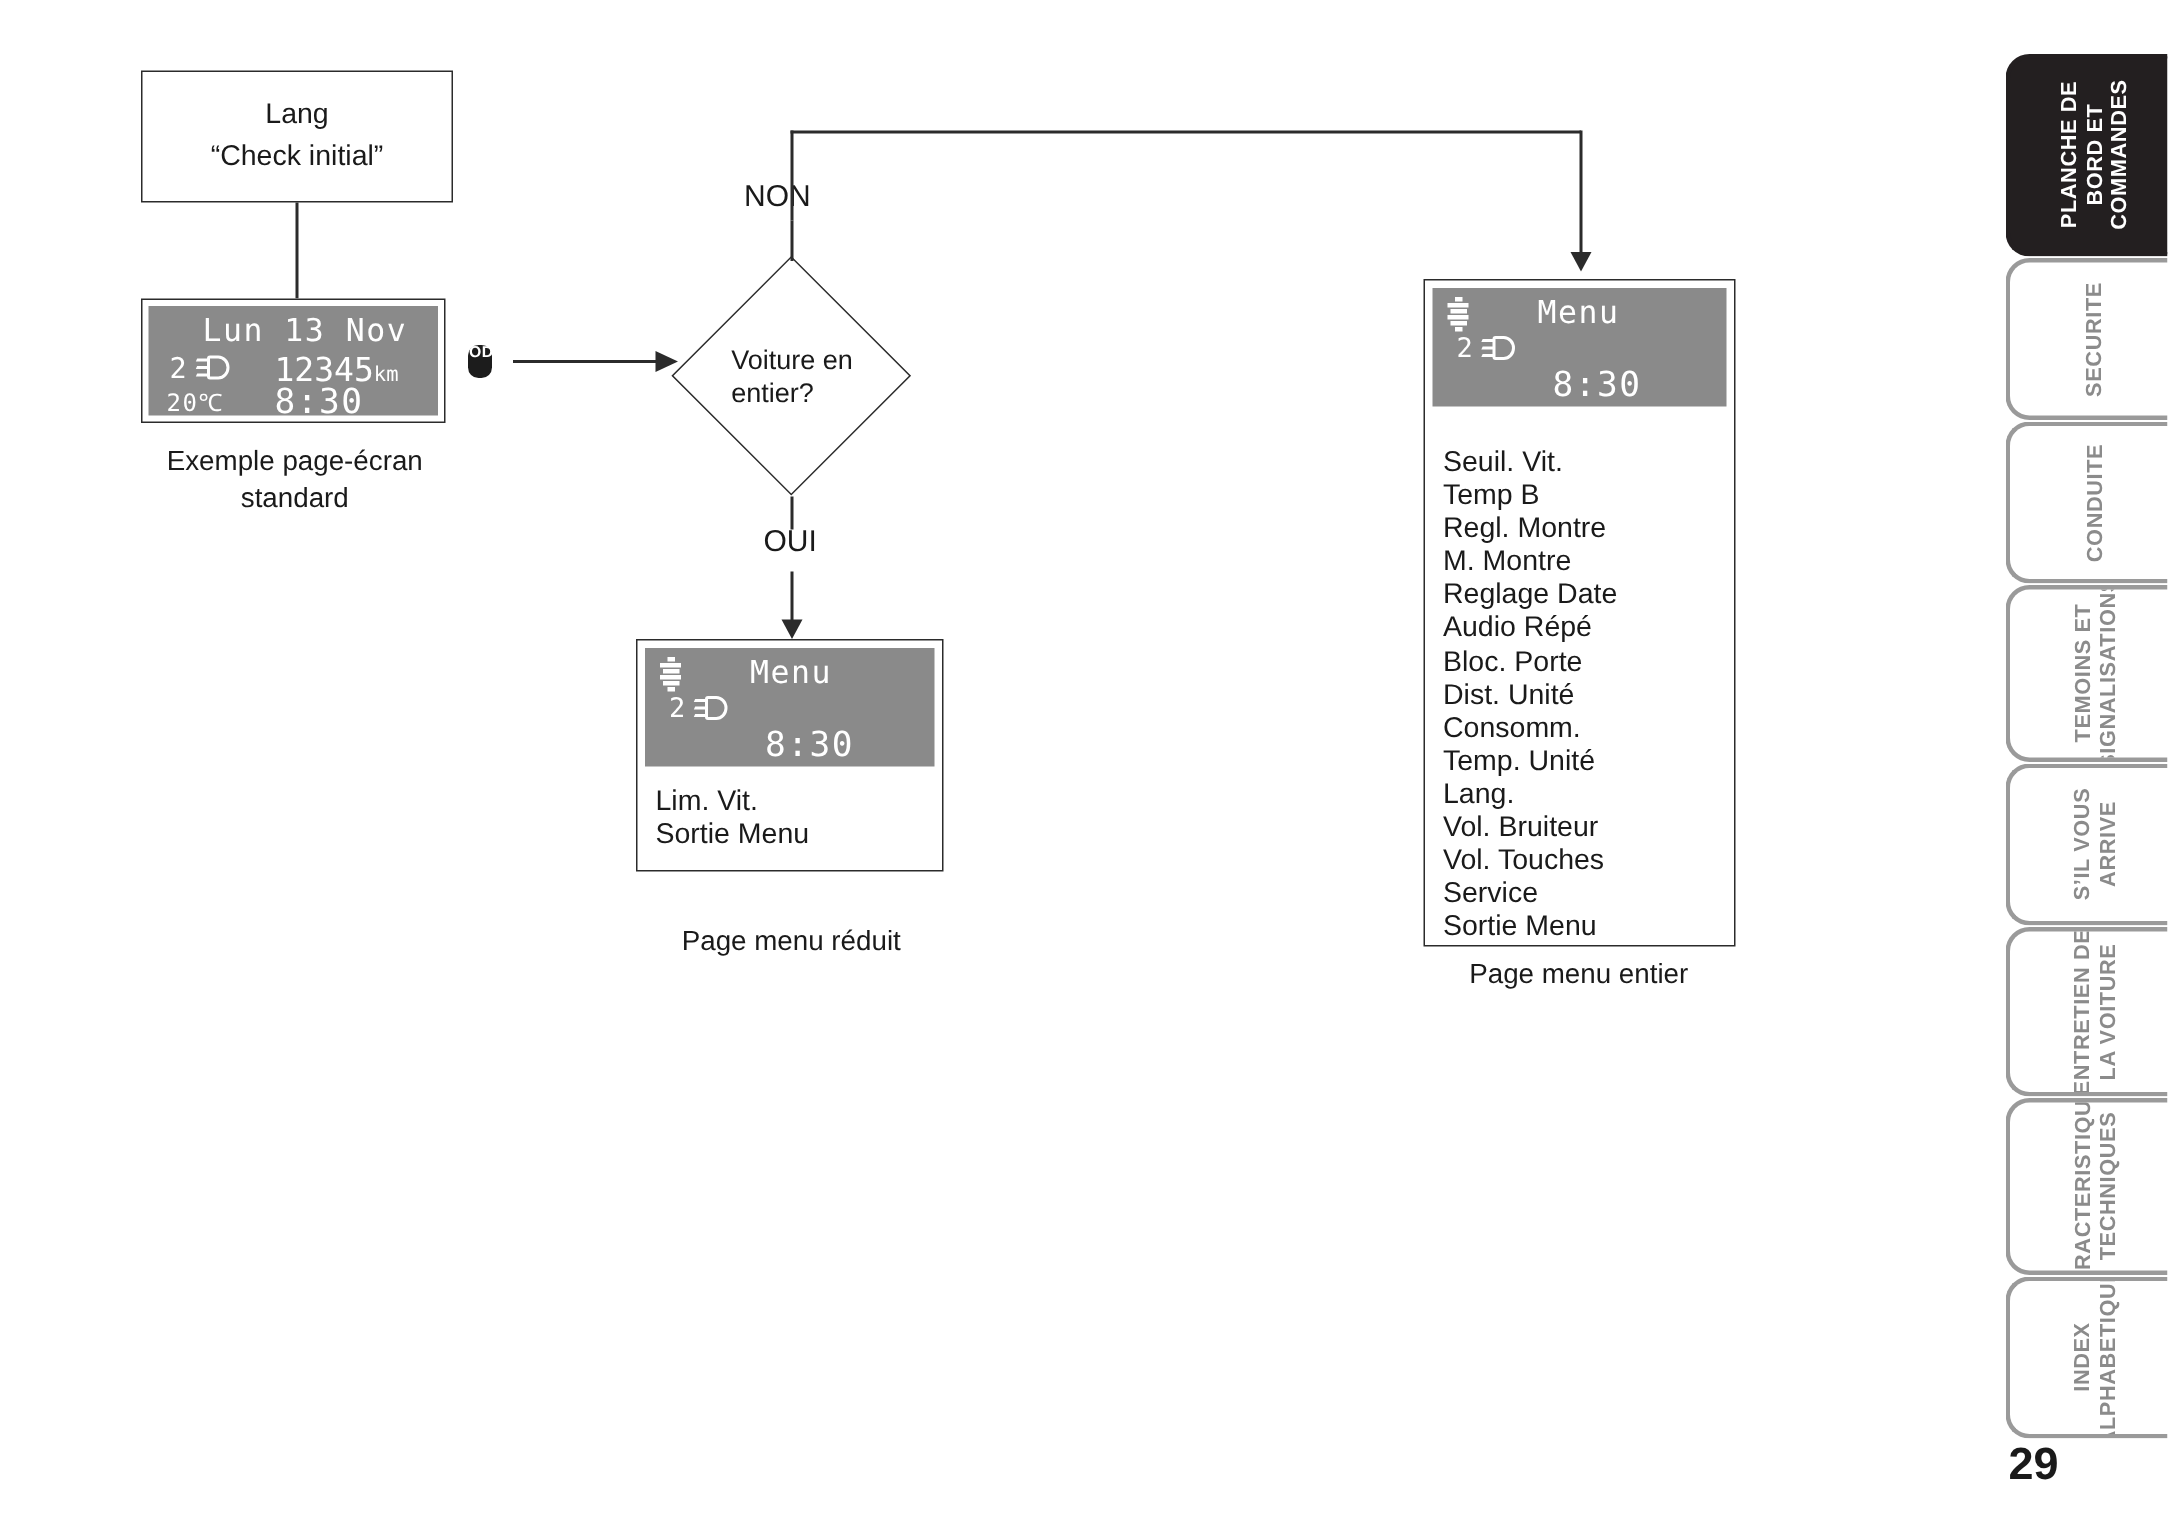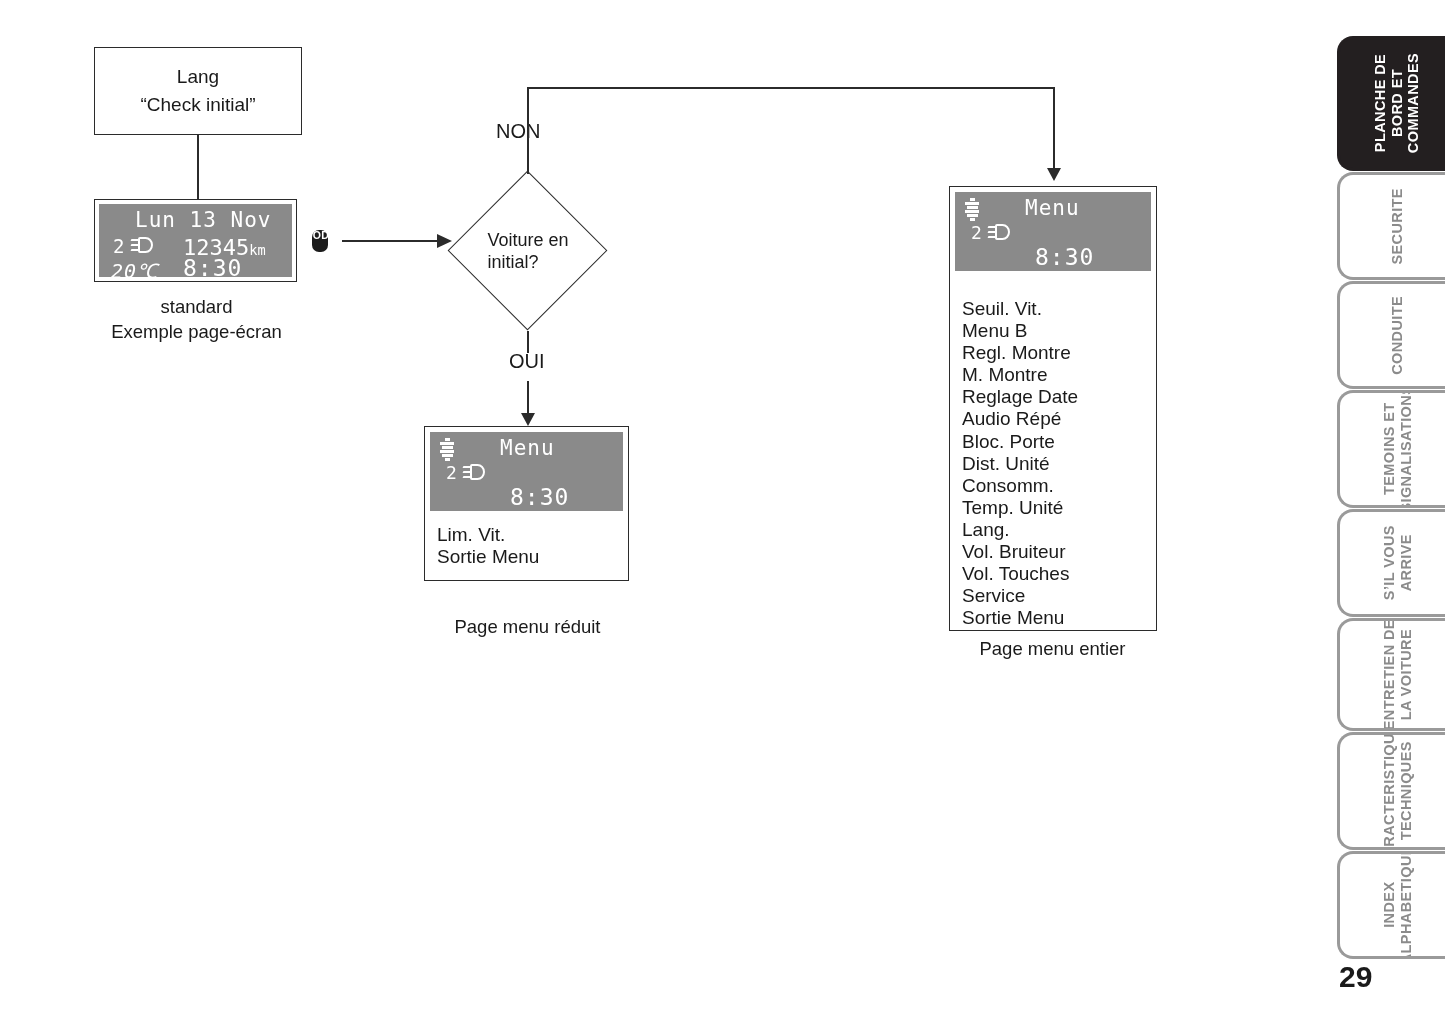--- a/index.html
+++ b/index.html
@@ -276,42 +276,42 @@
       <div class="lcd-text" style="left:14px; top:31px; font-size:19px;">2</div>
       <span class="headlight" style="position:absolute; left:32px; top:33px;">
         <span class="ray r1"></span>
           <span class="ray r2"></span>
           <span class="ray r3"></span>
         <span class="bulb"></span>
       </span>
 
       <div class="lcd-digits" style="position:absolute; left:84px; top:31px; font-size:22px;"><span>12345</span><span class="unit-small">km</span></div>
 
-      <div class="lcd-text" style="left:12px; top:53px; font-size:20px;font-style:italic;">20℃</div>
+      <div class="lcd-text" style="left:12px; top:53px; font-size:16px;">20℃</div>
 
       <div class="lcd-text" style="left:84px; top:51px; font-size:23px;">8:30</div>
     </div>
   </div>
 
   <div class="caption" style="left:74px; top:295px; width:245px;">
+    <div>Exemple page-écran</div>
     <div>standard</div>
-    <div>Exemple page-écran</div>
   </div>
 
   <div class="mode-pill" style="left:312px; top:230px; width:16px; height:22px;">MODE 1</div>
 
   <div class="line hline" style="left:342px; top:240px; width:96px;"></div>
   <div class="arrow-right" style="left:437px; top:234px;"></div>
 
   <div class="diamond-wrap" style="left:448px; top:171px;">
     <div class="diamond-shape"></div>
     <div class="diamond-label">
       <div>
         <div>Voiture en</div>
-        <div>initial?</div>
+        <div>entier?</div>
       </div>
     </div>
   </div>
 
   <div class="branch-label" style="left:496px; top:120px;">NON</div>
   <div class="line vline" style="left:527px; top:87px; height:60px;"></div>
   <div class="line vline" style="left:527px; top:147px; height:27px;"></div>
   <div class="line hline" style="left:527px; top:87px; width:527px;"></div>
   <div class="line vline" style="left:1053px; top:87px; height:84px;"></div>
   <div class="arrow-down" style="left:1047px; top:168px;"></div>
@@ -364,21 +364,21 @@
       <span class="headlight" style="position:absolute; left:33px; top:32px;">
         <span class="ray r1"></span>
           <span class="ray r2"></span>
           <span class="ray r3"></span>
         <span class="bulb"></span>
       </span>
       <div class="lcd-text" style="left:80px; top:52px; font-size:23px;">8:30</div>
     </div>
     <div class="menu-list" style="left:12px; top:111px; line-height:22.1px;">
       <div>Seuil. Vit.</div>
-      <div>Menu B</div>
+      <div>Temp B</div>
       <div>Regl. Montre</div>
       <div>M. Montre</div>
       <div>Reglage Date</div>
       <div>Audio Répé</div>
       <div>Bloc. Porte</div>
       <div>Dist. Unité</div>
       <div>Consomm.</div>
       <div>Temp. Unité</div>
       <div>Lang.</div>
       <div>Vol. Bruiteur</div>

